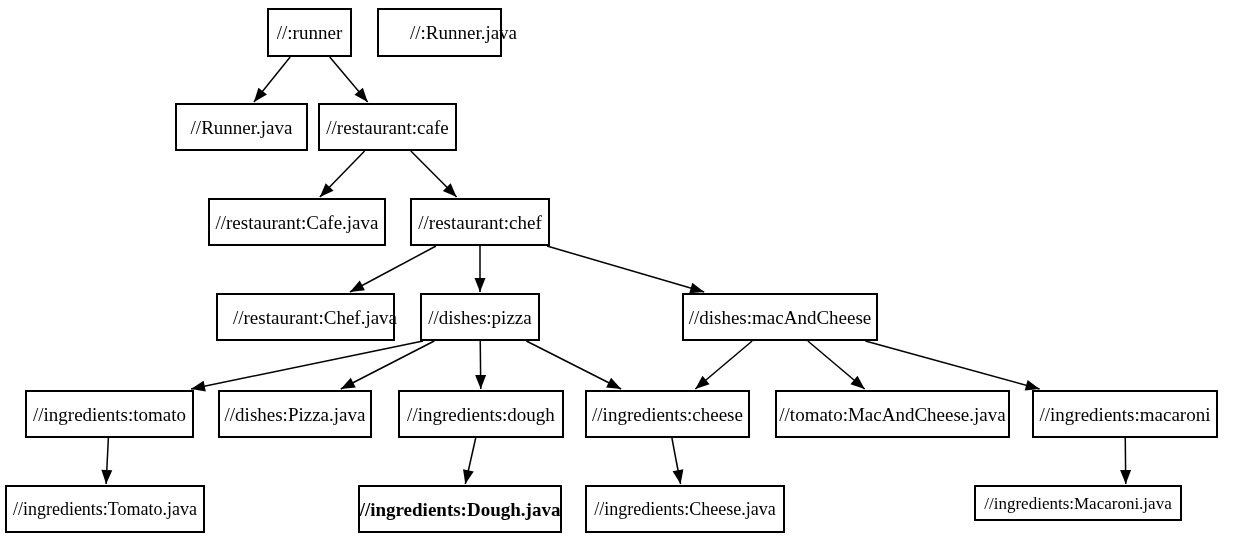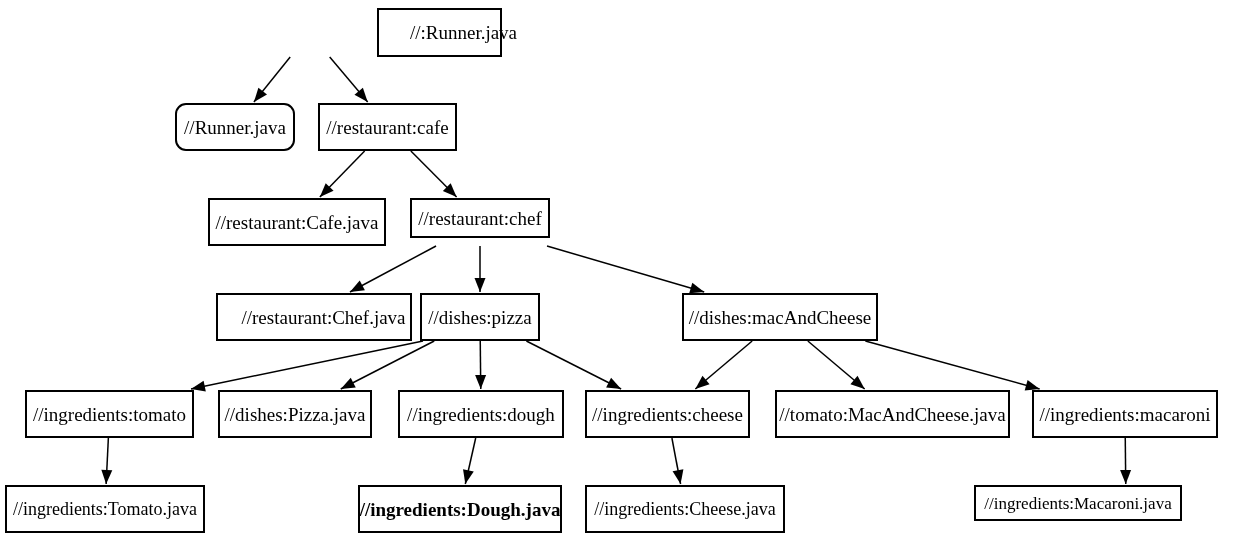--- a/index.html
+++ b/index.html
@@ -68,36 +68,39 @@
       <line x1="526.3917525773196" y1="341" x2="621.1082474226804" y2="389" class="edge-line" marker-end="url(#arrowhead)"></line>
       <line x1="752.1649484536083" y1="341" x2="695.3350515463917" y2="389" class="edge-line" marker-end="url(#arrowhead)"></line>
       <line x1="807.8350515463917" y1="341" x2="864.6649484536083" y2="389" class="edge-line" marker-end="url(#arrowhead)"></line>
       <line x1="865.360824742268" y1="341" x2="1039.639175257732" y2="389" class="edge-line" marker-end="url(#arrowhead)"></line>
       <line x1="108.36315789473684" y1="438" x2="106.13684210526316" y2="484" class="edge-line" marker-end="url(#arrowhead)"></line>
       <line x1="475.69473684210527" y1="438" x2="465.30526315789473" y2="484" class="edge-line" marker-end="url(#arrowhead)"></line>
       <line x1="671.921052631579" y1="438" x2="680.578947368421" y2="484" class="edge-line" marker-end="url(#arrowhead)"></line>
       <line x1="1125.2526315789473" y1="438" x2="1125.7473684210527" y2="484" class="edge-line" marker-end="url(#arrowhead)"></line>
     </svg>
 
+<div class="node" style="left: 267px; top: 8px; width: 85px; height: 49px;">
+      <span style="font-size: 19px;">//:runner</span>
+    </div>
     <div class="node" style="left: 377px; top: 8px; width: 125px; height: 49px; padding-left: 48px;">
       <span style="font-size: 19px;">//:Runner.java</span>
     </div>
-    <div class="node" style="left: 175px; top: 103px; width: 120px; height: 48px; border-radius: 11px;">
+    <div class="node" style="left: 175px; top: 103px; width: 133px; height: 48px;">
       <span style="font-size: 19px;">//Runner.java</span>
     </div>
     <div class="node" style="left: 318px; top: 103px; width: 139px; height: 48px;">
       <span style="font-size: 19px;">//restaurant:cafe</span>
     </div>
     <div class="node" style="left: 208px; top: 198px; width: 178px; height: 48px;">
       <span style="font-size: 19px;">//restaurant:Cafe.java</span>
     </div>
-    <div class="node" style="left: 410px; top: 198px; width: 140px; height: 40px;">
+    <div class="node" style="left: 410px; top: 198px; width: 140px; height: 48px;">
       <span style="font-size: 19px;">//restaurant:chef</span>
     </div>
-    <div class="node" style="left: 216px; top: 293px; width: 196px; height: 48px; padding-left: 19px;">
+    <div class="node" style="left: 216px; top: 293px; width: 179px; height: 48px; padding-left: 19px;">
       <span style="font-size: 19px;">//restaurant:Chef.java</span>
     </div>
     <div class="node" style="left: 420px; top: 293px; width: 120px; height: 48px;">
       <span style="font-size: 19px;">//dishes:pizza</span>
     </div>
     <div class="node" style="left: 682px; top: 293px; width: 196px; height: 48px;">
       <span style="font-size: 19px;">//dishes:macAndCheese</span>
     </div>
     <div class="node" style="left: 25px; top: 390px; width: 169px; height: 48px;">
       <span style="font-size: 19px;">//ingredients:tomato</span>

